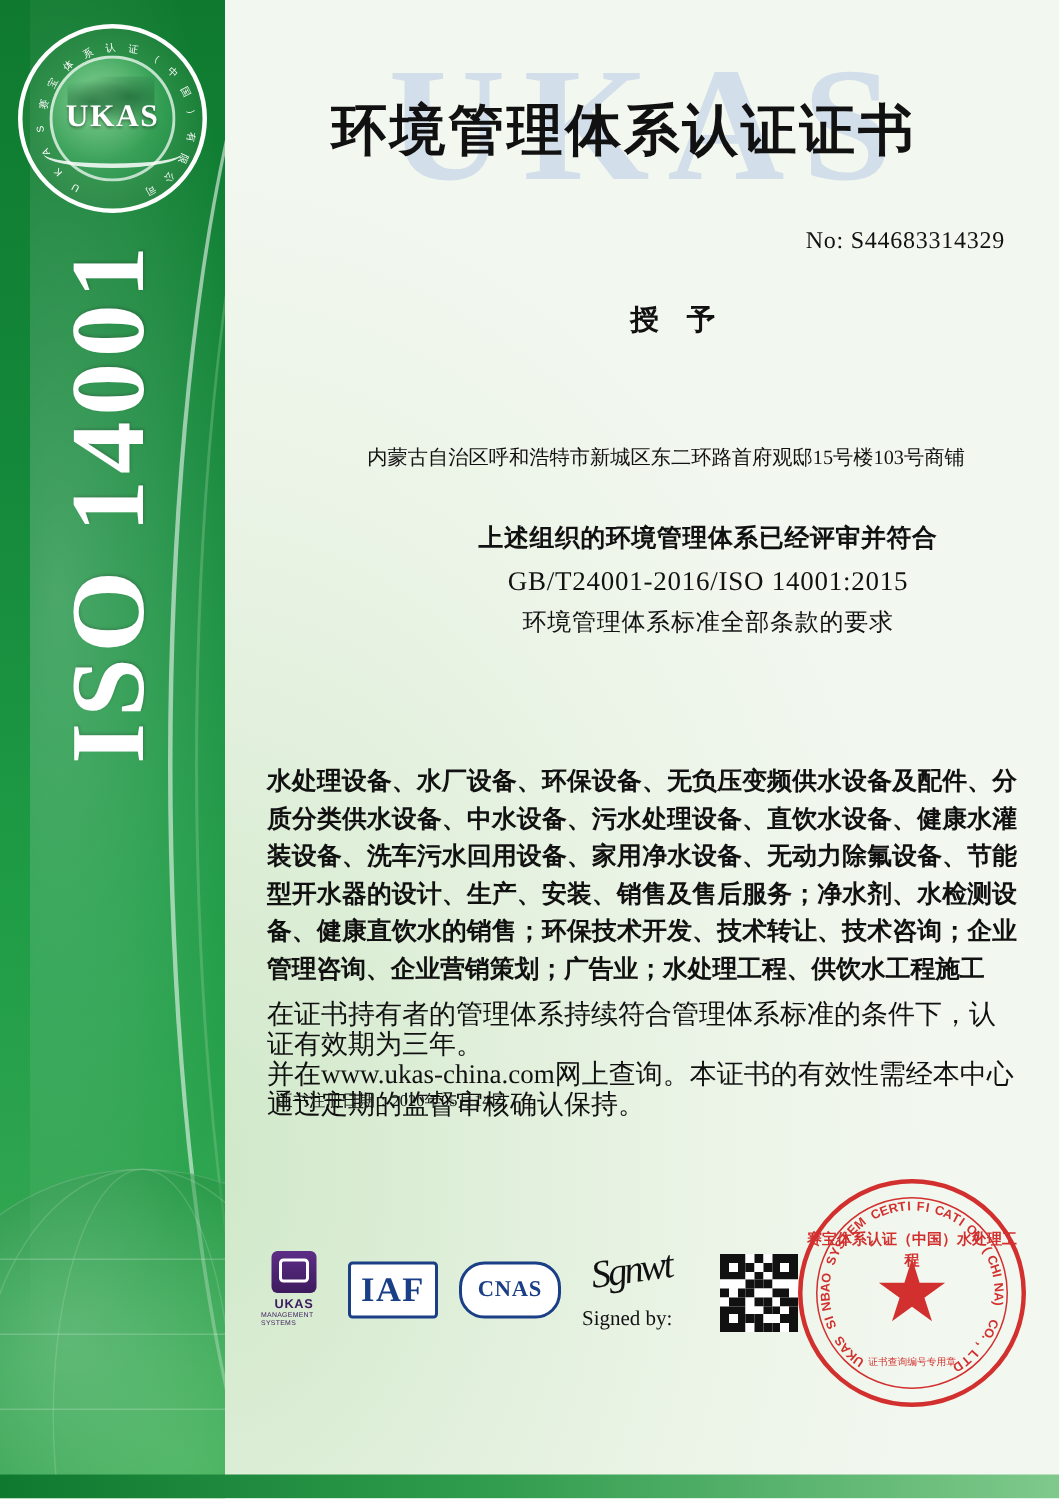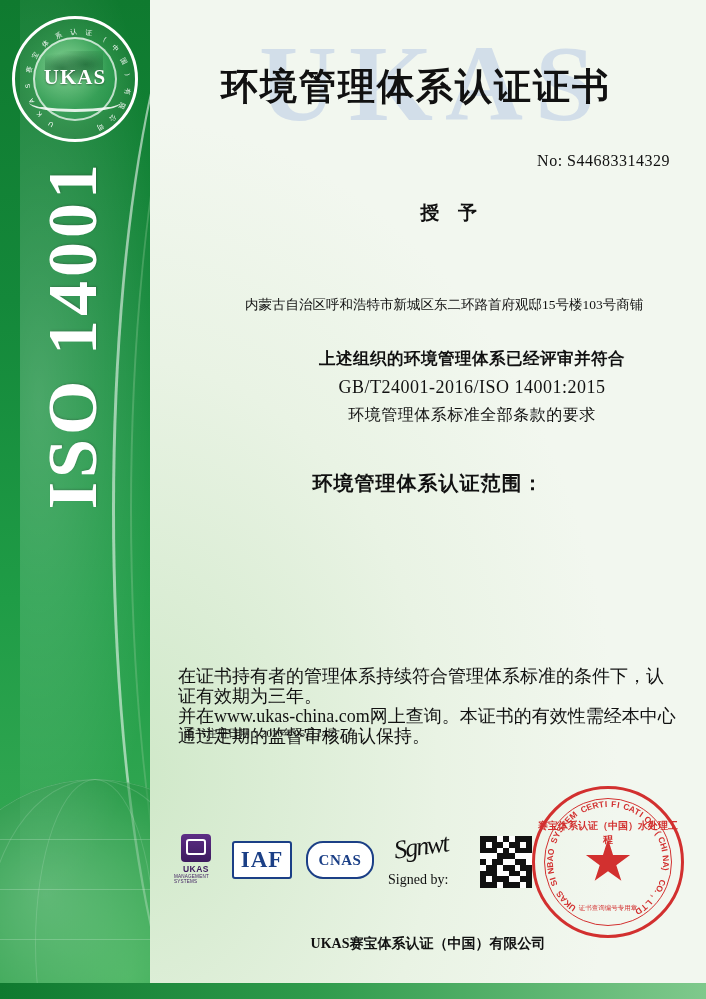--- a/index.html
+++ b/index.html
@@ -577,22 +577,22 @@
 
 
     <div class="address">内蒙古自治区呼和浩特市新城区东二环路首府观邸15号楼103号商铺</div>
 
     <div class="standard-block">
       <div class="l1">上述组织的环境管理体系已经评审并符合</div>
       <div class="l2">GB/T24001-2016/ISO 14001:2015</div>
       <div class="l3">环境管理体系标准全部条款的要求</div>
     </div>
 
-    <div class="scope-title">环境管理体系认证范围：</div>
-
+
+    <div class="scope-body">水处理设备、水厂设备、环保设备、无负压变频供水设备及配件、分质分类供水设备、中水设备、污水处理设备、直饮水设备、健康水灌装设备、洗车污水回用设备、家用净水设备、无动力除氟设备、节能型开水器的设计、生产、安装、销售及售后服务；净水剂、水检测设备、健康直饮水的销售；环保技术开发、技术转让、技术咨询；企业管理咨询、企业营销策划；广告业；水处理工程、供饮水工程施工</div>
 
     <div class="note">
       <div>在证书持有者的管理体系持续符合管理体系标准的条件下，认证有效期为三年。</div>
       <div>并在www.ukas-china.com网上查询。本证书的有效性需经本中心通过定期的监督审核确认保持。</div>
     </div>
 
     <div class="dates">
       <div>
         <span>证书注册日期：</span><span>2020年05月14日</span>
       </div>
@@ -747,19 +747,18 @@
           <span style="transform: translate(46.3298px, 42.6914px) rotate(132.66deg);">L</span>
           <span style="transform: translate(41.4728px, 47.4237px) rotate(138.83deg);">T</span>
           <span style="transform: translate(36.1353px, 51.6066px) rotate(145deg);">D</span>
         </div>
       <div class="seal-cn">赛宝体系认证（中国）水处理工程</div>
       <div class="seal-star"></div>
       <div class="seal-code">证书查询编号专用章</div>
     </div>
 
     <div class="footer">
-      <div class="org">UKAS赛宝体系认证（中国）有限公司</div>
     </div>
 
   </div>
 
   <div class="bottom-bar"></div>
 </div>
 
 </body></html>

